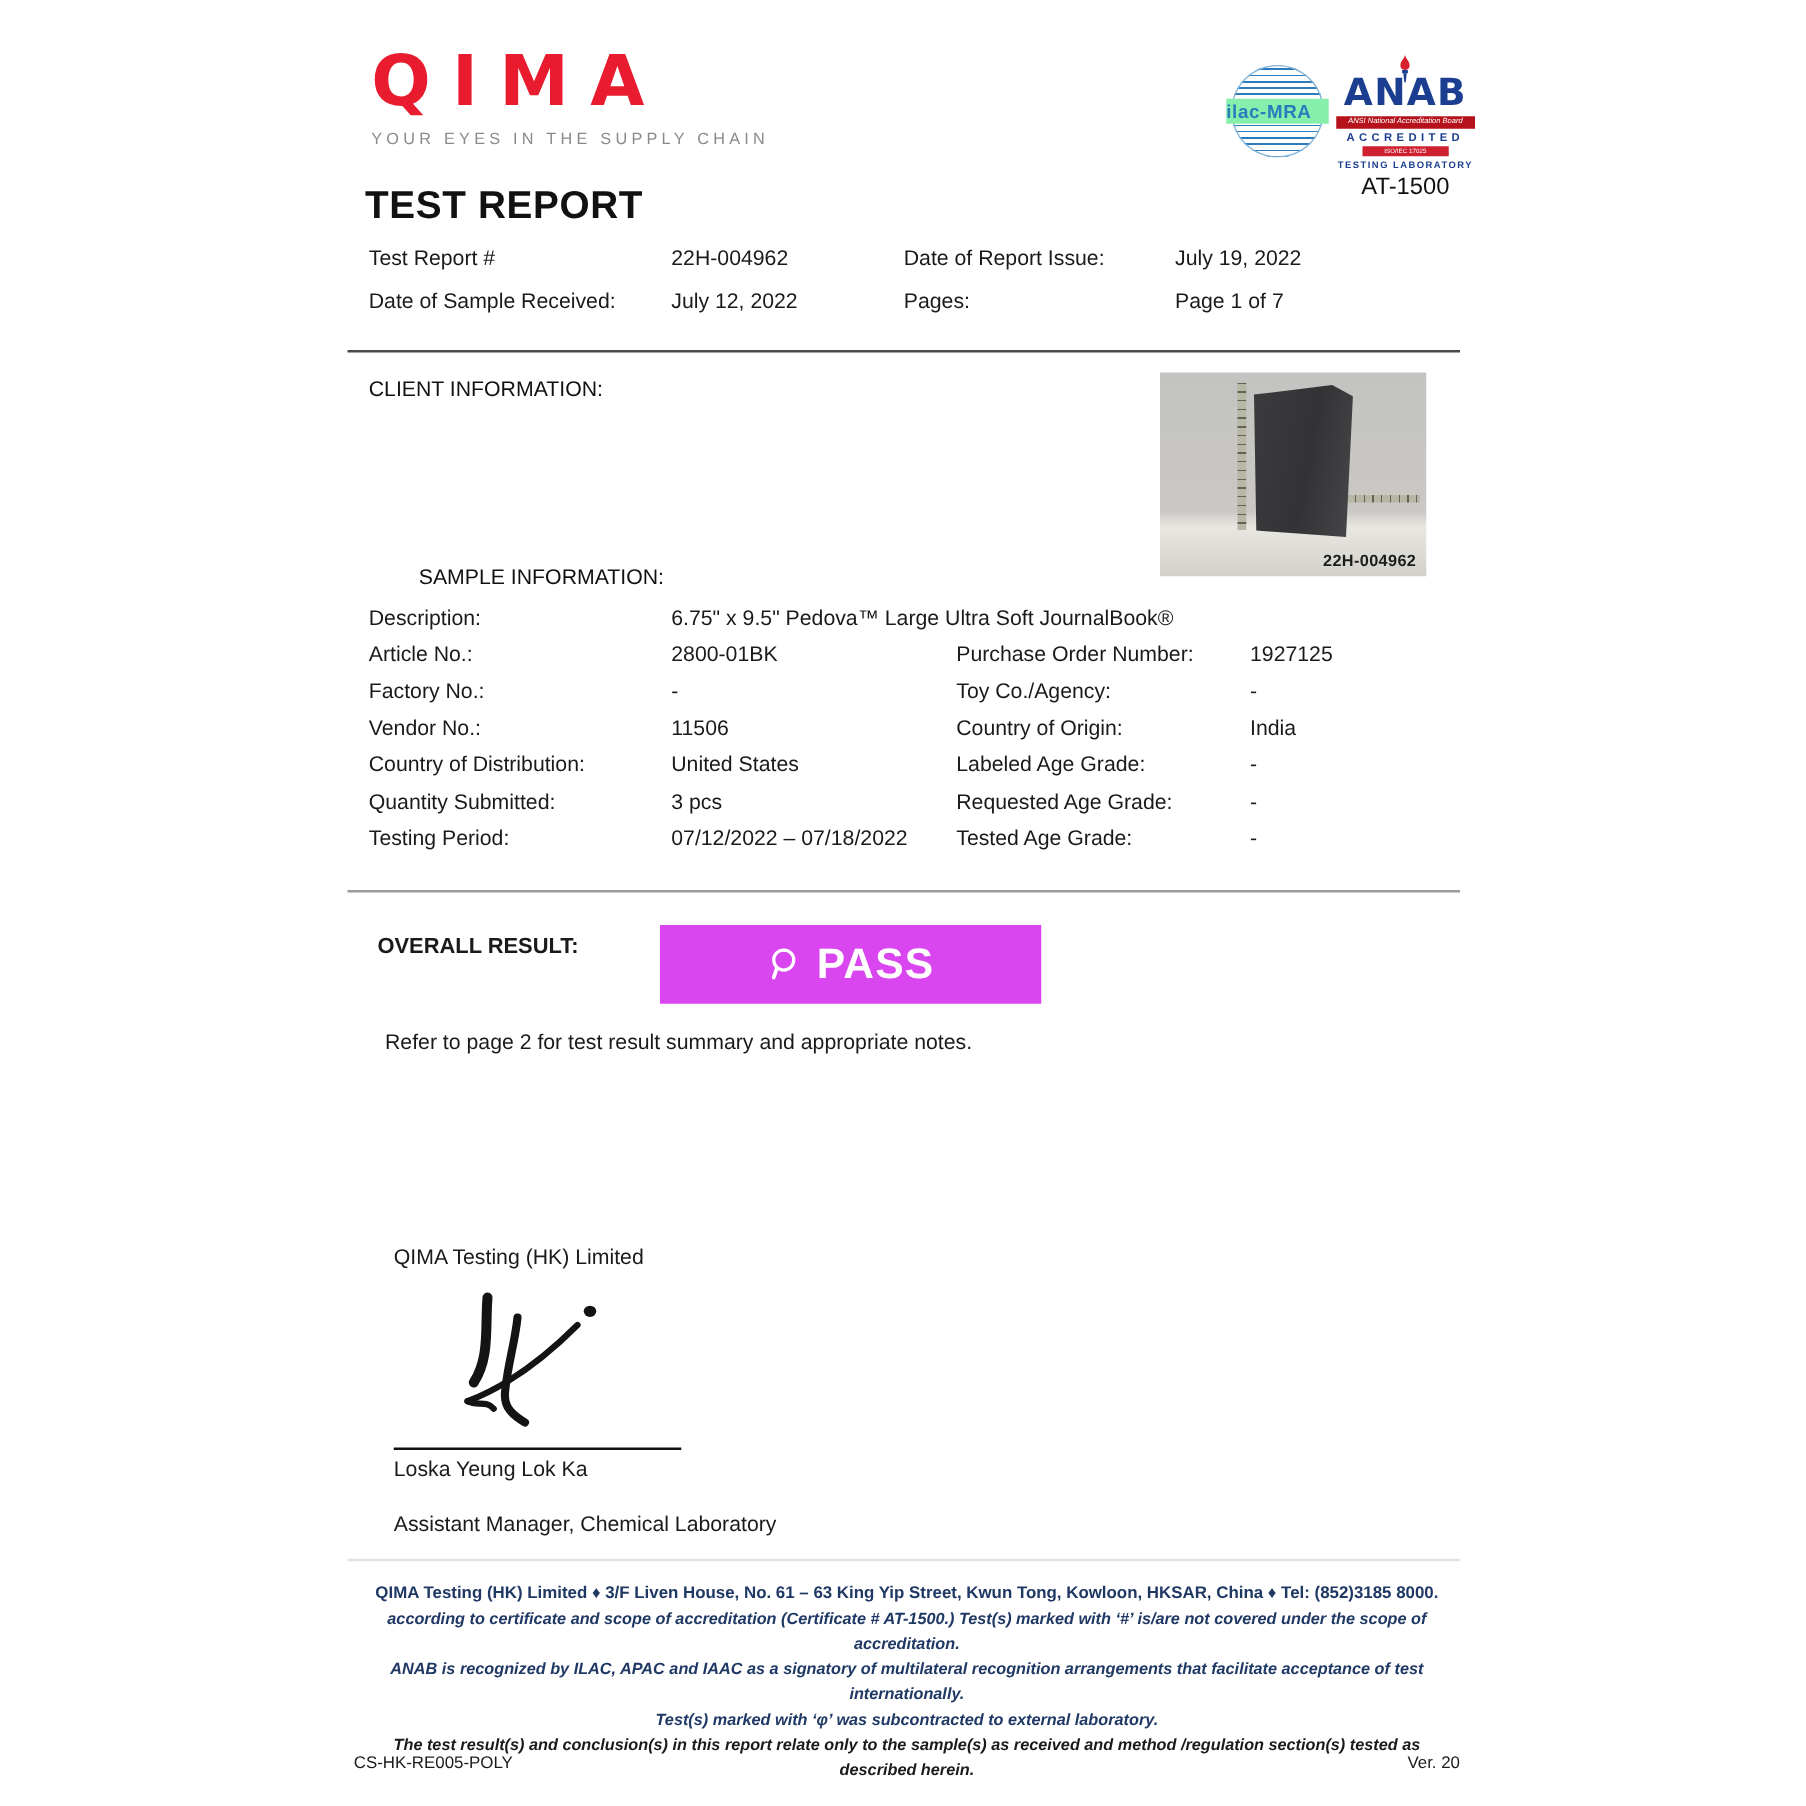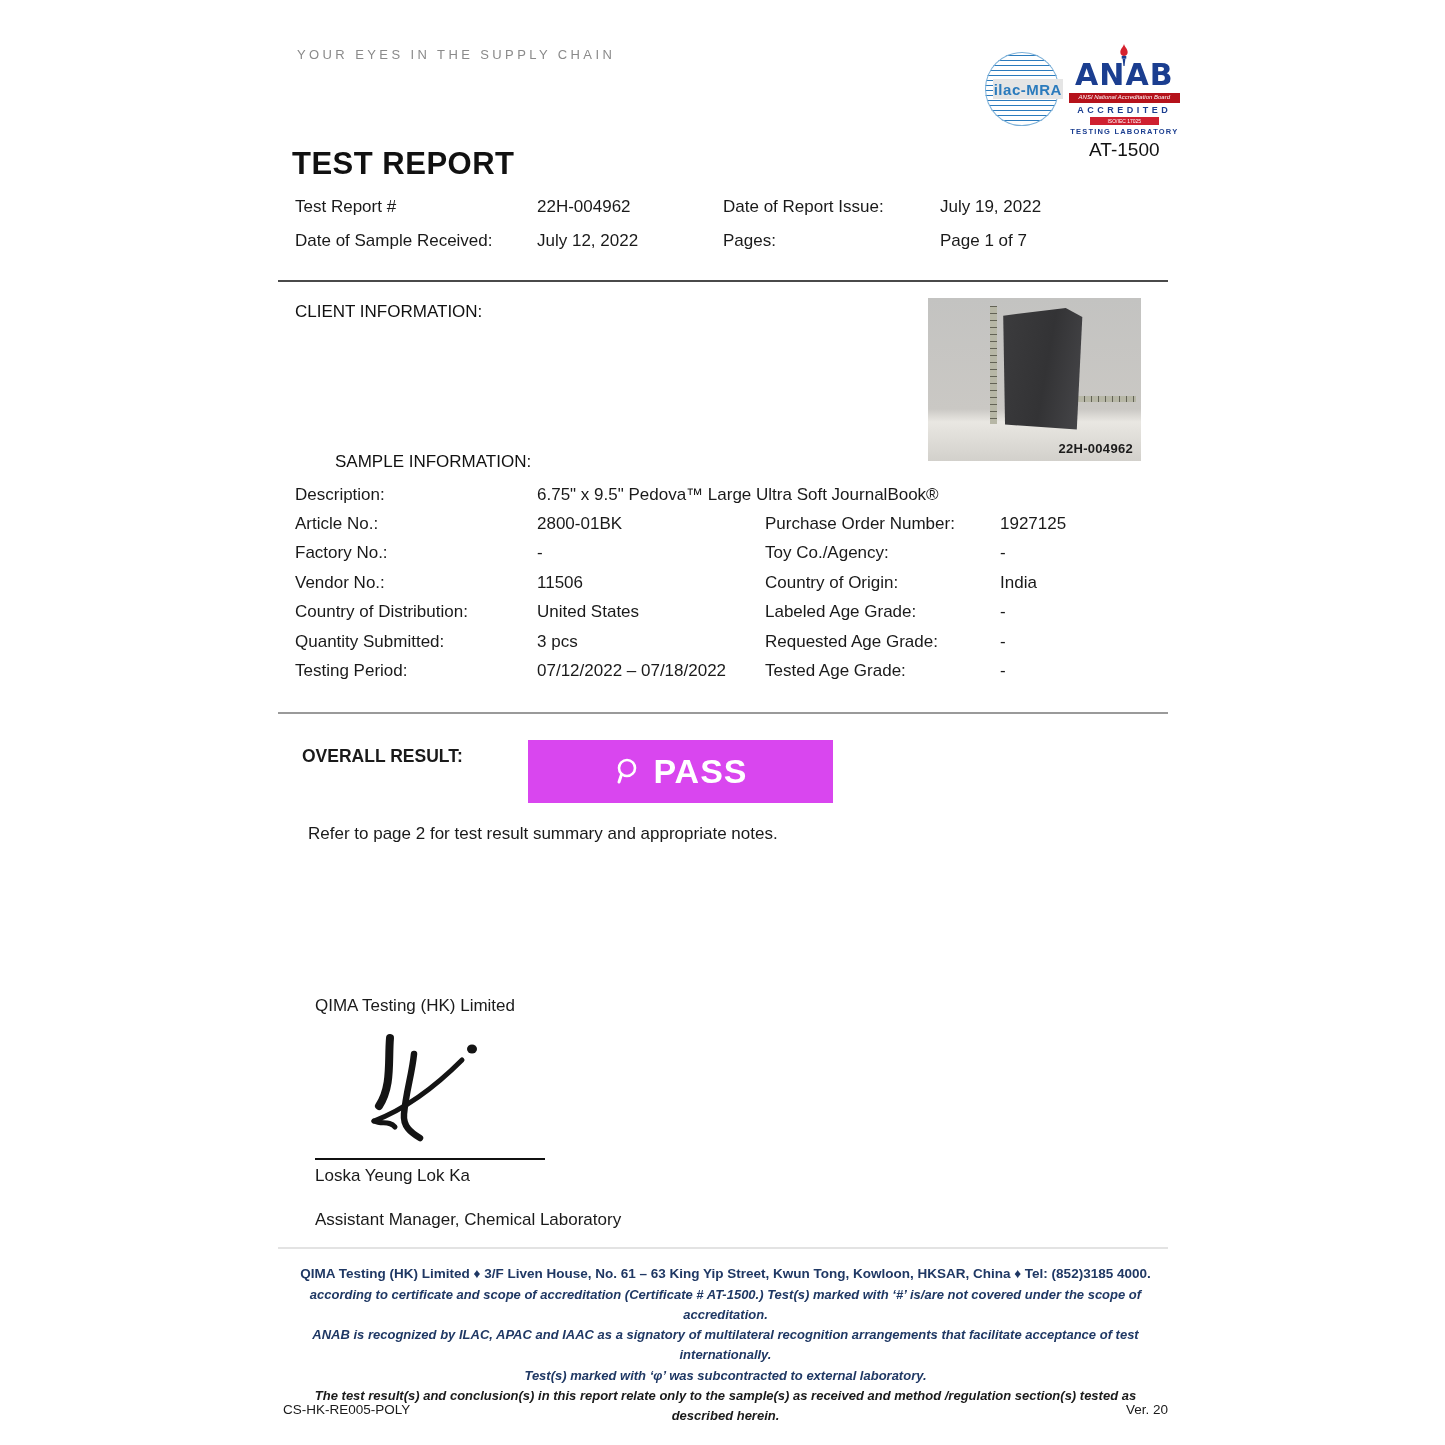--- a/index.html
+++ b/index.html
@@ -9,21 +9,21 @@
   }
   
   .qima-logo{position:absolute;left:297px;top:38px;line-height:1;}
   .qima-word{font-size:56px;font-weight:bold;color:#e81c2e;letter-spacing:17px;font-family:"DejaVu Sans",sans-serif;}
   .qima-tagline{margin-top:10px;font-size:13px;letter-spacing:3.4px;color:#8a8a8a;font-weight:500;}
   .accr{position:absolute;left:985px;top:44px;width:195px;display:flex;align-items:flex-start;}
   .ilac{position:relative;width:74px;height:74px;margin-top:8px;}
   .ilac-globe{position:absolute;inset:0;border-radius:50%;
     background:repeating-linear-gradient(0deg,#2b7bbd 0 1.3px,rgba(255,255,255,0) 1.3px 5px);
     box-shadow:0 0 0 1px #7fb2d9 inset;}
-  .ilac-band{position:absolute;left:-4px;right:-4px;top:27px;height:20px;background:#e5e5e5;display:flex;align-items:center;justify-content:center;margin-left:12px;}
+  .ilac-band{position:absolute;left:-4px;right:-4px;top:27px;height:20px;background:#86efac;display:flex;align-items:center;justify-content:flex-start;}
   .ilac-text{font-size:15px;font-weight:bold;color:#2b7bbd;letter-spacing:.5px;}
   .anab{margin-left:10px;width:112px;display:flex;flex-direction:column;align-items:center;text-align:center;}
   .torch{height:22px;margin-bottom:-6px;position:relative;z-index:2;}
   .anab-word{font-size:30px;font-weight:800;color:#1b3e90;letter-spacing:1px;line-height:1;font-family:"DejaVu Sans",sans-serif;}
   .anab-board{margin-top:3px;width:100%;background:#b5121b;color:#fff;font-size:6px;font-style:italic;padding:1px 0;line-height:1.3;}
   .anab-accredited{margin-top:2px;color:#1b3e90;font-size:9px;font-weight:bold;letter-spacing:3.5px;}
   .anab-iso{margin-top:2px;width:62%;background:#cf2030;color:#fff;font-size:5px;padding:1px 0;line-height:1.2;}
   .anab-testing{margin-top:2px;color:#1b3e90;font-size:7.5px;font-weight:bold;letter-spacing:1.2px;}
   .anab-cert{margin-top:3px;color:#111;font-size:19px;}
   
@@ -70,20 +70,21 @@
   .f-disc{font-size:13px;font-style:italic;font-weight:bold;color:#1a1a1a;line-height:1.55;}
   .footer-bottom{position:absolute;left:283px;top:1402px;width:885px;display:flex;
     justify-content:space-between;font-size:13.5px;color:#1a1a1a;}
 </style>
 </head>
 <body>
 
 <div class="page">
 
   <div class="qima-logo">
+    <div class="qima-word">QIMA</div>
     <div class="qima-tagline">YOUR EYES IN THE SUPPLY CHAIN</div>
   </div>
 
   <div class="accr">
     <div class="ilac">
       <div class="ilac-globe"></div>
       <div class="ilac-band">
         <span class="ilac-text">ilac-MRA</span>
       </div>
     </div>
@@ -182,21 +183,21 @@
     <path d="M26,91 C34,95 41,90 47,97" fill="none" stroke="#141414" stroke-width="5" stroke-linecap="round"></path>
     <ellipse cx="124" cy="19" rx="5" ry="4.5" fill="#141414"></ellipse>
   </svg>
   <div class="sig-line"></div>
   <div class="sig-name">Loska Yeung Lok Ka</div>
   <div class="sig-title">Assistant Manager, Chemical Laboratory</div>
 
   <div class="rule rule-light" style="top:1247px;"></div>
 
   <div class="footer">
-    <div class="f-address">QIMA Testing (HK) Limited ♦ 3/F Liven House, No. 61 – 63 King Yip Street, Kwun Tong, Kowloon, HKSAR, China ♦ Tel: (852)3185 4000.</div>
+    <div class="f-address">QIMA Testing (HK) Limited ♦ 3/F Liven House, No. 61 – 63 King Yip Street, Kwun Tong, Kowloon, HKSAR, China ♦ Tel: (852)3185 8000.</div>
     <div class="f-accr">according to certificate and scope of accreditation (Certificate # AT-1500.) Test(s) marked with ‘#’ is/are not covered under the scope of accreditation.</div>
     <div class="f-accr">ANAB is recognized by ILAC, APAC and IAAC as a signatory of multilateral recognition arrangements that facilitate acceptance of test internationally.</div>
     <div class="f-accr">Test(s) marked with ‘φ’ was subcontracted to external laboratory.</div>
     <div class="f-disc">The test result(s) and conclusion(s) in this report relate only to the sample(s) as received and method /regulation section(s) tested as described herein.</div>
 
   </div>
   <div class="footer-bottom">
     <span>CS-HK-RE005-POLY</span>
     <span>Ver. 20</span>
   </div>

